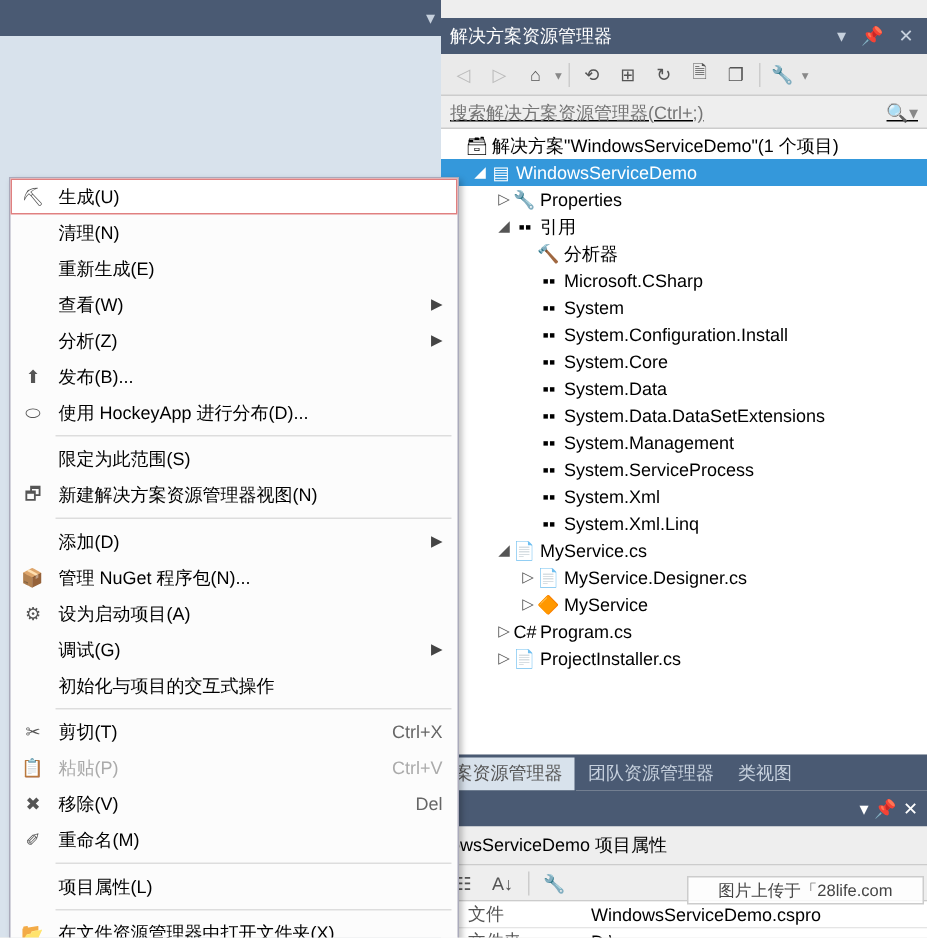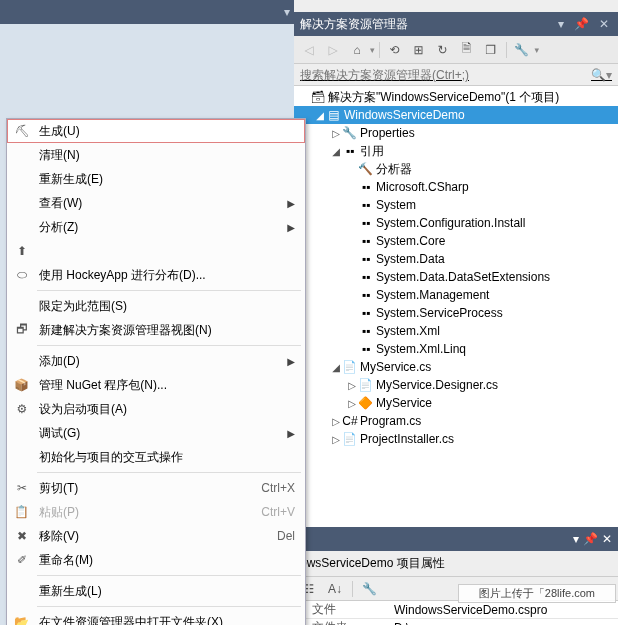--- a/index.html
+++ b/index.html
@@ -176,20 +176,25 @@
         <span class="exp">▷</span>
         <span class="icon">C#</span>
         <span class="label">Program.cs</span>
       </div>
       <div class="tree-row" style="padding-left: 36px;">
         <span class="exp">▷</span>
         <span class="icon">📄</span>
         <span class="label">ProjectInstaller.cs</span>
       </div>
     </div>
+  <div class="tab-strip" id="tab-strip">
+      <div class="tab active">案资源管理器</div>
+      <div class="tab">团队资源管理器</div>
+      <div class="tab">类视图</div>
+    </div>
 
   <div class="prop-panel-title">
     <span class="title">&nbsp;</span>
     <span class="win-btn">▾</span>
     <span class="win-btn">📌</span>
     <span class="win-btn">✕</span>
   </div>
   <div class="prop-header">
     <span>owsServiceDemo 项目属性</span>
   </div>
@@ -229,20 +234,21 @@
       <span class="mlabel">查看(W)</span>
       <span class="marrow">▶</span>
     </div>
     <div class="menu-item">
       <span class="micon"></span>
       <span class="mlabel">分析(Z)</span>
       <span class="marrow">▶</span>
     </div>
     <div class="menu-item">
       <span class="micon">⬆</span>
+      <span class="mlabel">发布(B)...</span>
     </div>
     <div class="menu-item">
       <span class="micon">⬭</span>
       <span class="mlabel">使用 HockeyApp 进行分布(D)...</span>
     </div>
     <div class="menu-sep"></div>
     <div class="menu-item">
       <span class="micon"></span>
       <span class="mlabel">限定为此范围(S)</span>
     </div>
@@ -289,21 +295,21 @@
       <span class="mlabel">移除(V)</span>
       <span class="mshortcut">Del</span>
     </div>
     <div class="menu-item">
       <span class="micon">✐</span>
       <span class="mlabel">重命名(M)</span>
     </div>
     <div class="menu-sep"></div>
     <div class="menu-item">
       <span class="micon"></span>
-      <span class="mlabel">重新生成(L)</span>
+      <span class="mlabel">项目属性(L)</span>
     </div>
     <div class="menu-sep"></div>
     <div class="menu-item">
       <span class="micon">📂</span>
       <span class="mlabel">在文件资源管理器中打开文件夹(X)</span>
     </div>
   </div>
 
 <div class="watermark">图片上传于「28life.com</div>
 

